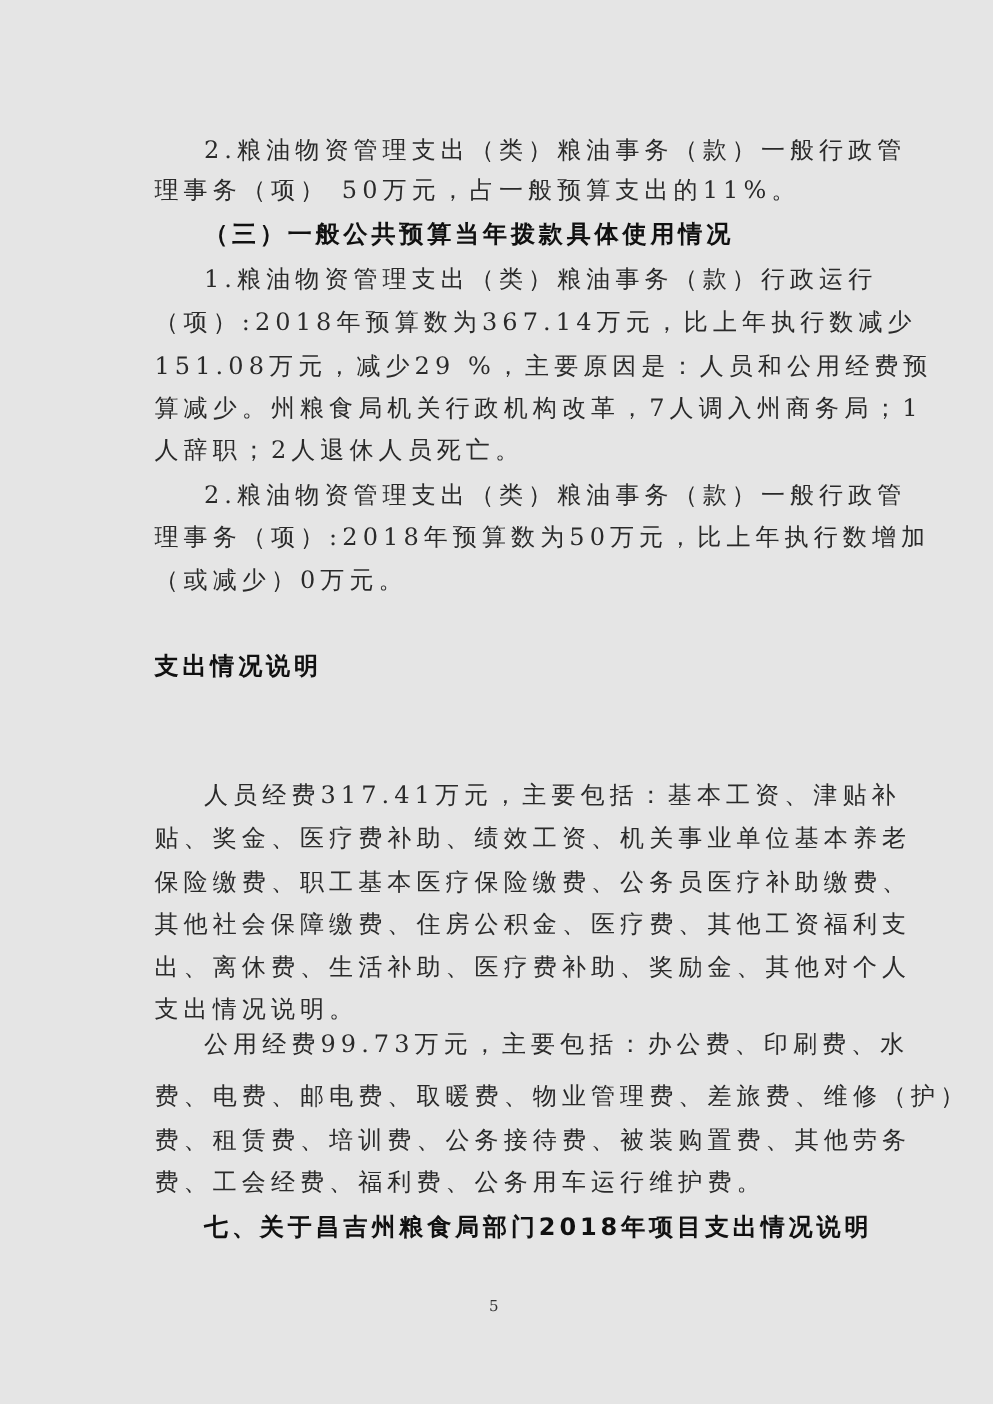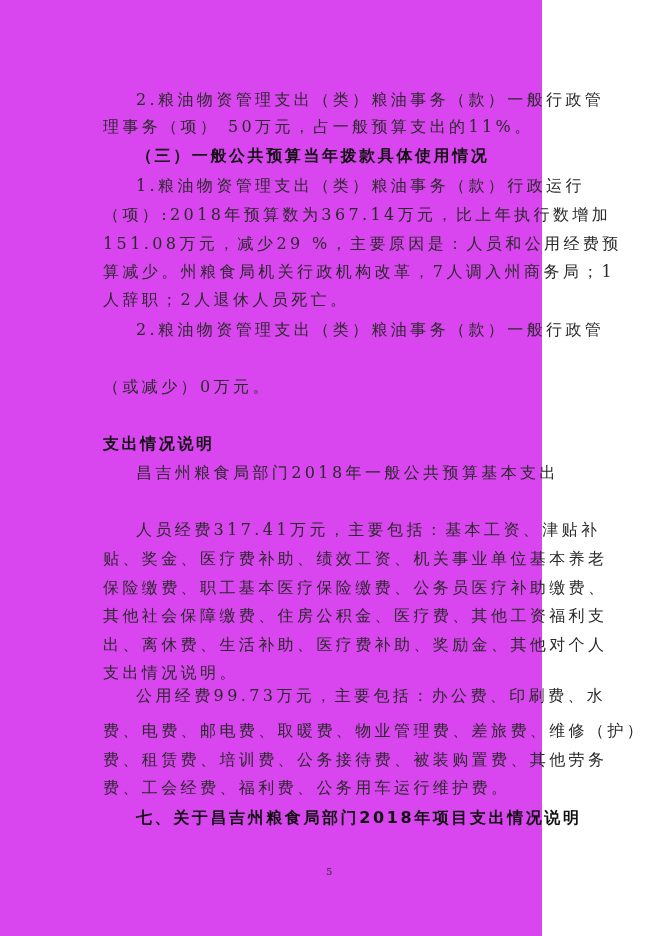--- a/index.html
+++ b/index.html
@@ -1,19 +1,19 @@
 <!DOCTYPE html>
 <html><head>
   <meta charset="utf-8">
   <style>
     html, body { margin: 0; padding: 0; background: #ffffff; }
     body { width: 662px; height: 936px; position: relative; overflow: hidden; }
     .page {
-      position: absolute; left: 0; top: 0; width: 542px; height: 936px;
-      background: #d946ef; color: #222;
+      position: absolute; left: 0; top: 0; width: 662px; height: 936px;
+      background: #e5e5e5; color: #222;
       font-family: "DejaVu Serif", "Liberation Serif", serif;
     }
     .line {
       position: absolute; left: 103px; white-space: nowrap;
       font-size: 16px; line-height: 20px; letter-spacing: 3.4px;
       color: #2a2a2a;
     }
     .indent { left: 136px; }
     .bold { font-family: "DejaVu Sans", "Liberation Sans", sans-serif; font-weight: bold; color: #111; letter-spacing: 2.6px; }
     .pagenum {
@@ -22,28 +22,28 @@
     }
   </style>
 </head>
 <body>
 
 <div class="page">
   <div class="line indent" style="top:90px">2.粮油物资管理支出（类）粮油事务（款）一般行政管</div>
   <div class="line" style="top:117px">理事务（项） 50万元，占一般预算支出的11%。</div>
   <div class="line indent bold" style="top:146px">（三）一般公共预算当年拨款具体使用情况</div>
   <div class="line indent" style="top:176px">1.粮油物资管理支出（类）粮油事务（款）行政运行</div>
-  <div class="line" style="top:205px">（项）:2018年预算数为367.14万元，比上年执行数增加</div>
+  <div class="line" style="top:205px">（项）:2018年预算数为367.14万元，比上年执行数减少</div>
   <div class="line" style="top:234px">151.08万元，减少29 %，主要原因是：人员和公用经费预</div>
   <div class="line" style="top:262px">算减少。州粮食局机关行政机构改革，7人调入州商务局；1</div>
   <div class="line" style="top:290px">人辞职；2人退休人员死亡。</div>
   <div class="line indent" style="top:320px">2.粮油物资管理支出（类）粮油事务（款）一般行政管</div>
+  <div class="line" style="top:348px">理事务（项）:2018年预算数为50万元，比上年执行数增加</div>
   <div class="line" style="top:377px">（或减少）0万元。</div>
   <div class="line bold" style="top:434px">支出情况说明</div>
-  <div class="line indent" style="top:463px">昌吉州粮食局部门2018年一般公共预算基本支出</div>
   <div class="line indent" style="top:520px">人员经费317.41万元，主要包括：基本工资、津贴补</div>
   <div class="line" style="top:549px">贴、奖金、医疗费补助、绩效工资、机关事业单位基本养老</div>
   <div class="line" style="top:578px">保险缴费、职工基本医疗保险缴费、公务员医疗补助缴费、</div>
   <div class="line" style="top:606px">其他社会保障缴费、住房公积金、医疗费、其他工资福利支</div>
   <div class="line" style="top:635px">出、离休费、生活补助、医疗费补助、奖励金、其他对个人</div>
   <div class="line" style="top:663px">支出情况说明。</div>
   <div class="line indent" style="top:686px">公用经费99.73万元，主要包括：办公费、印刷费、水</div>
   <div class="line" style="top:721px">费、电费、邮电费、取暖费、物业管理费、差旅费、维修（护）</div>
   <div class="line" style="top:778px">费、工会经费、福利费、公务用车运行维护费。</div>
   <div class="line" style="top:750px">费、租赁费、培训费、公务接待费、被装购置费、其他劳务</div>

